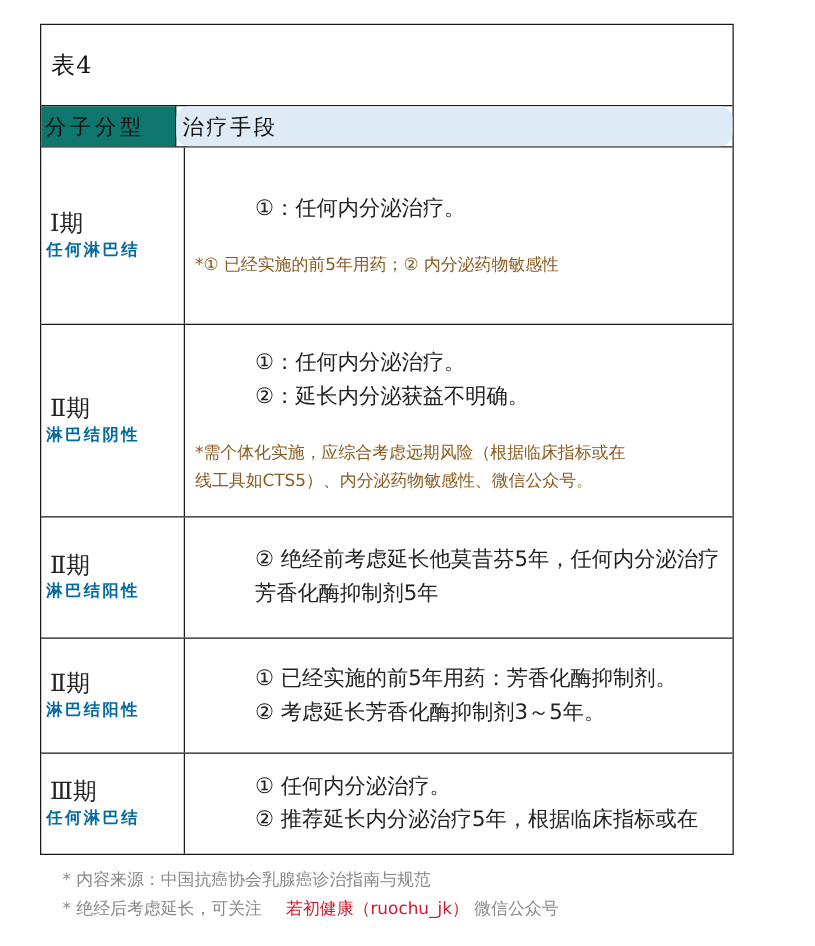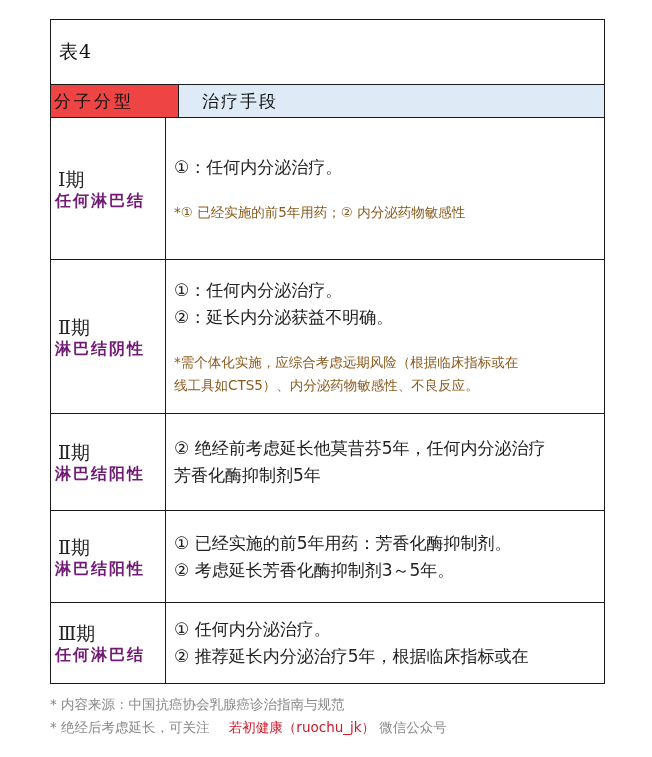--- a/index.html
+++ b/index.html
@@ -1,35 +1,35 @@
 <!DOCTYPE html>
 <html><head>
 <meta charset="utf-8">
 <style>
   html, body { margin:0; padding:0; background:#ffffff; }
   body { width:652px; height:757px; position:relative; overflow:hidden;
          font-family:"DejaVu Sans", "Liberation Sans", sans-serif; color:#222; }
-  .tbl { position:absolute; left:50px; top:19px; width:555px; border:1.5px solid #1a1a1a; box-sizing:border-box; }
+  .tbl { position:absolute; left:32px; top:19px; width:555px; border:1.5px solid #1a1a1a; box-sizing:border-box; }
   .title-row { height:64px; display:flex; align-items:center; padding-left:8px; border-bottom:1.5px solid #1a1a1a;
                font-family:"DejaVu Serif", "Liberation Serif", serif; font-size:19px; letter-spacing:3px; color:#111; }
   .title-row .num { margin-right:18px; letter-spacing:1px; }
   .hdr { display:flex; height:32px; border-bottom:1.5px solid #1a1a1a; }
-  .hdr .c1 { width:128px; background:#ef4444; border-right:1.5px solid #1a1a1a; box-sizing:border-box;
+  .hdr .c1 { width:108px; background:#0f766e; border-right:1.5px solid #1a1a1a; box-sizing:border-box;
              font-family:"DejaVu Serif", "Liberation Serif", serif; font-size:17px; letter-spacing:3px;
              display:flex; align-items:center; padding-left:3px; color:#111; }
   .hdr .c2 { flex:1; background:#deebf7; font-family:Liberation Sans, sans-serif; font-size:17px;
-             letter-spacing:2px; display:flex; align-items:center; padding-left:23px; color:#111; }
+             letter-spacing:2px; display:flex; align-items:center; padding-left:5px; color:#111;border-radius:10px; }
   .row { display:flex; border-bottom:1.5px solid #1a1a1a; }
   .row:last-child { border-bottom:none; }
   .row .c1 { width:115px; border-right:1.5px solid #1a1a1a; box-sizing:border-box; display:flex; flex-direction:column;
              justify-content:center; padding-left:4px; }
   .stage { font-family:"DejaVu Serif", "Liberation Serif", serif; font-size:19px; color:#222; line-height:24px; padding-left:3px; }
-  .sub { font-family:"DejaVu Serif", "Liberation Serif", serif; font-size:16px; color:#701a75; font-weight:bold; letter-spacing:2px; line-height:20px; }
+  .sub { font-family:"DejaVu Serif", "Liberation Serif", serif; font-size:13px; color:#0369a1; font-weight:bold; letter-spacing:2px; line-height:20px; }
   .row .c2 { flex:1; padding:0 6px 0 8px; display:flex; flex-direction:column; justify-content:center; }
-  .line { font-size:17px; line-height:27px; color:#222; }
+  .line { font-size:17px; line-height:27px; color:#222;margin-left:48px; }
   .note { font-size:13.5px; line-height:23px; color:#8a5a1e; }
   .gap { height:20px; }
   .footer { position:absolute; left:50px; top:693px; font-size:13.5px; color:#888; line-height:23px; }
   .footer .brand { color:#d0192b;margin-left:15px; }
 </style>
 </head>
 <body>
 
 <div class="tbl">
   <div class="title-row">
@@ -55,21 +55,21 @@
   <div class="row" style="height:153px">
     <div class="c1">
       <div class="stage">Ⅱ期</div>
       <div class="sub">淋巴结阴性</div>
     </div>
     <div class="c2">
       <div class="line">①：任何内分泌治疗。</div>
       <div class="line">②：延长内分泌获益不明确。</div>
       <div class="gap"></div>
       <div class="note">*需个体化实施，应综合考虑远期风险（根据临床指标或在</div>
-      <div class="note">线工具如CTS5）、内分泌药物敏感性、不良反应。</div>
+      <div class="note">线工具如CTS5）、内分泌药物敏感性、微信公众号。</div>
     </div>
   </div>
 
   <div class="row" style="height:96px">
     <div class="c1">
       <div class="stage">Ⅱ期</div>
       <div class="sub">淋巴结阳性</div>
     </div>
     <div class="c2">
       <div class="line">② 绝经前考虑延长他莫昔芬5年，任何内分泌治疗</div>

